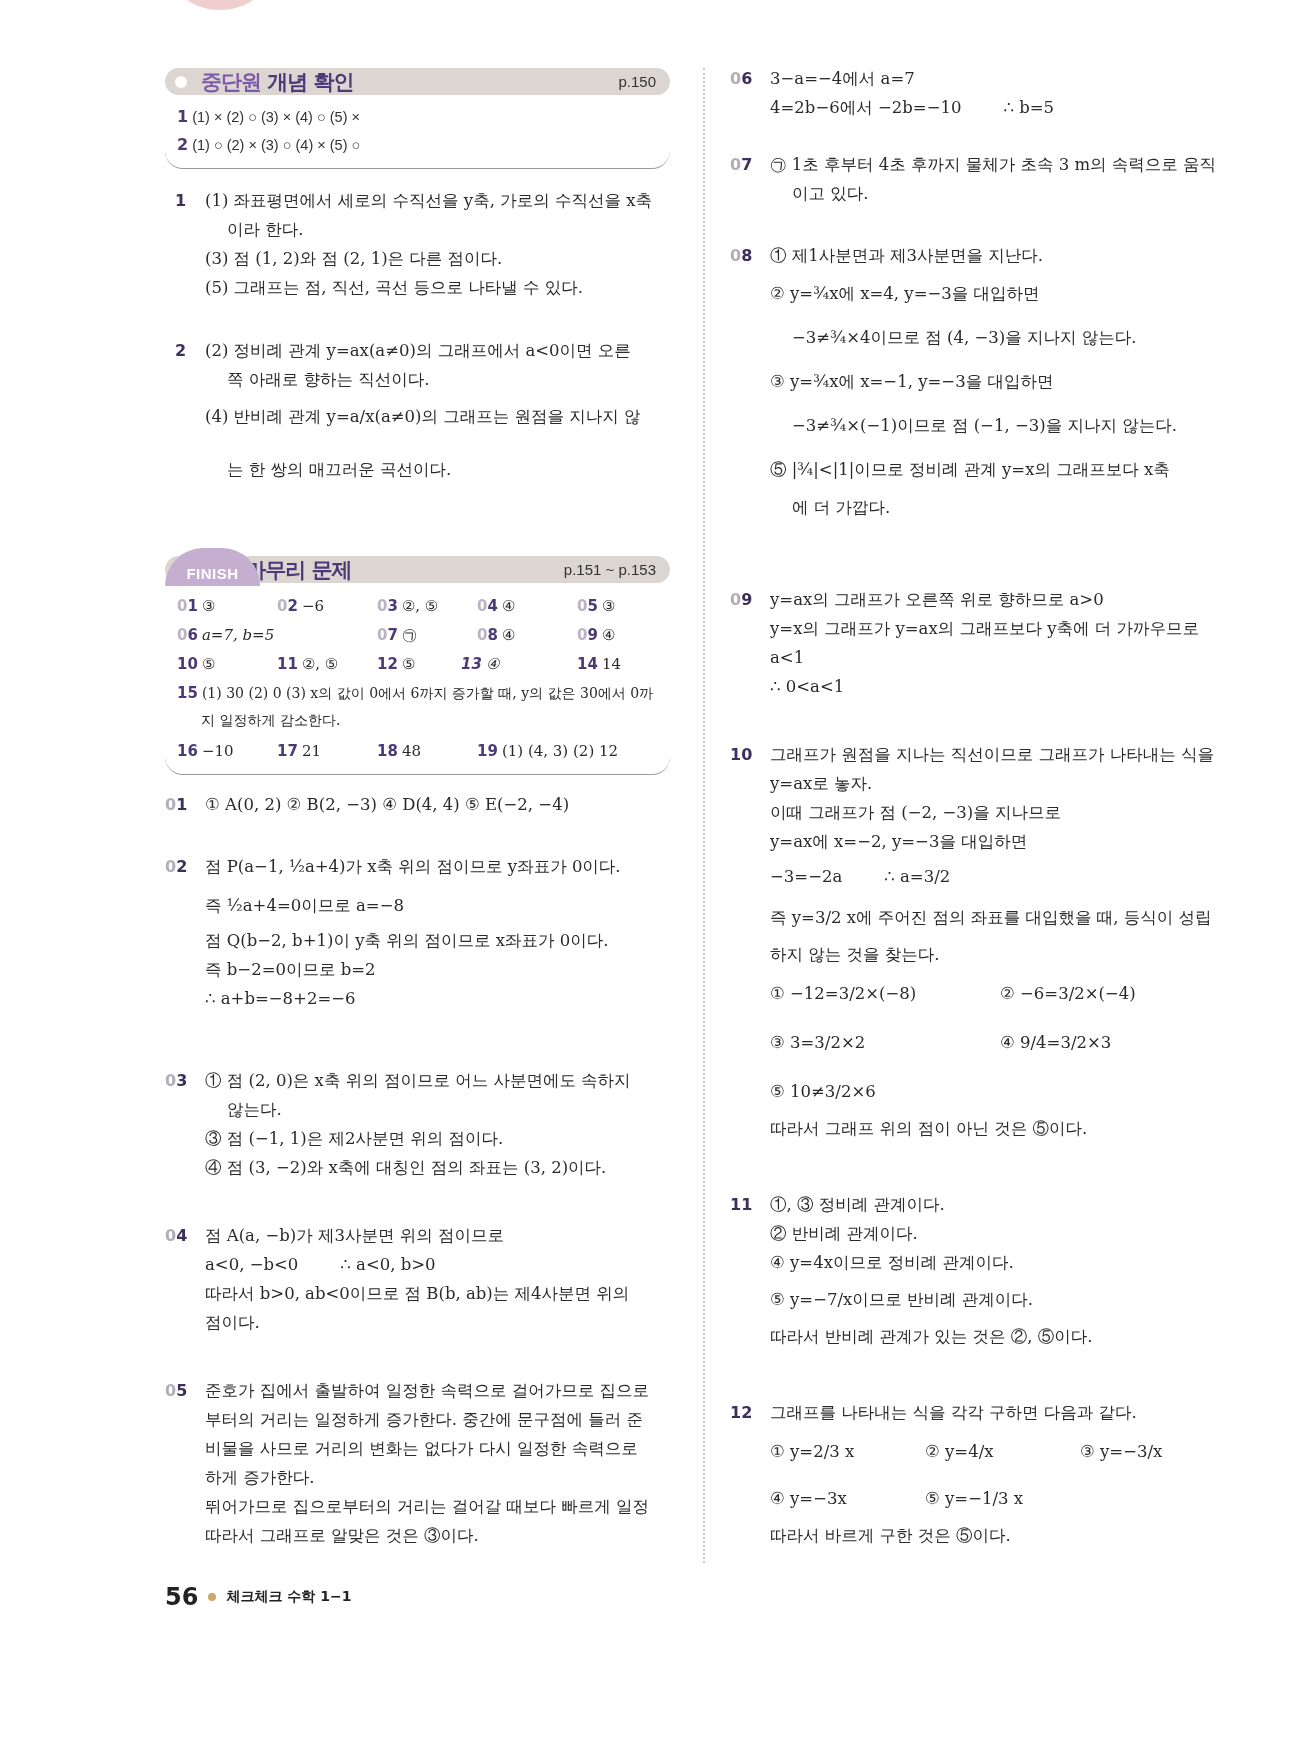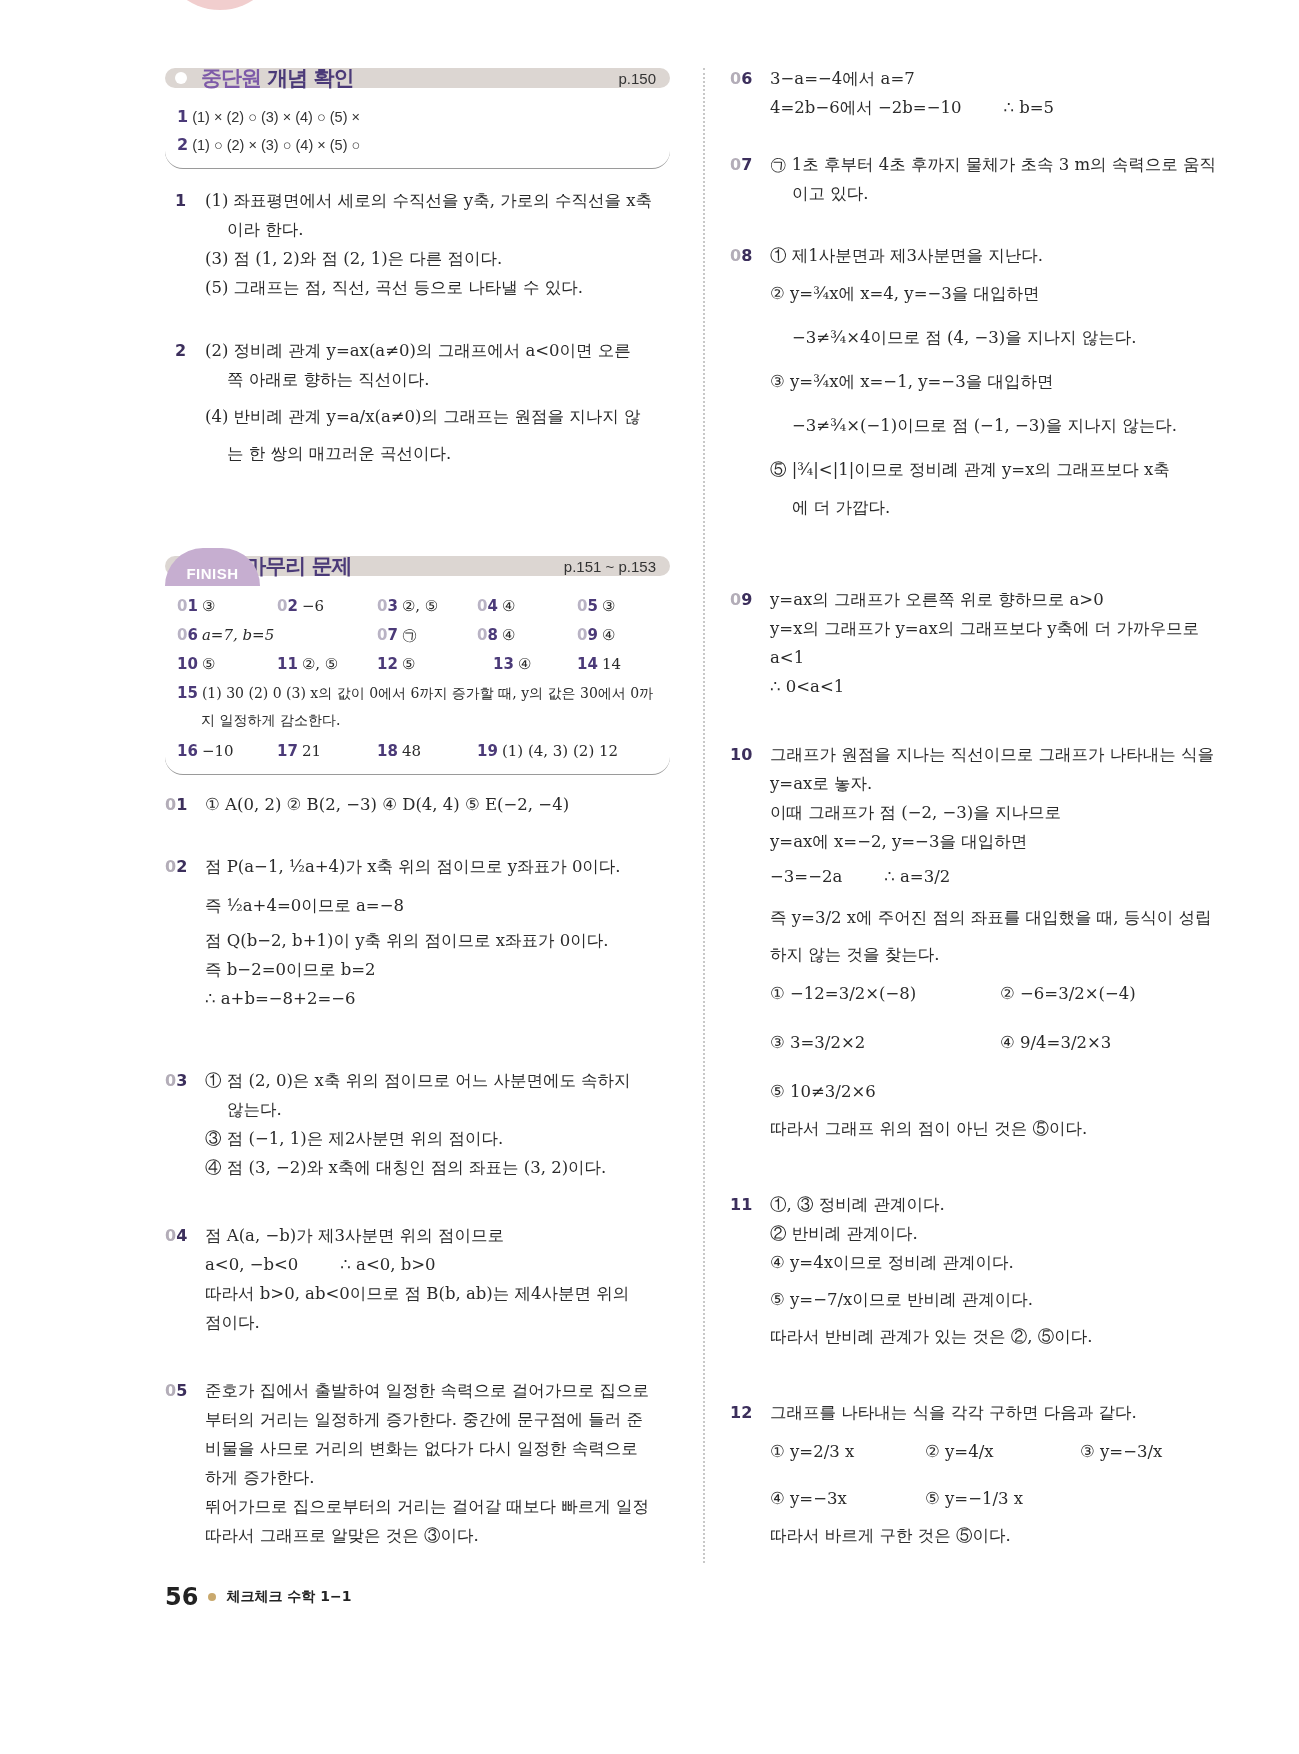--- a/index.html
+++ b/index.html
@@ -5,21 +5,21 @@
   html, body { margin:0; padding:0; background:#ffffff; }
   body { width:1299px; height:1754px; position:relative; overflow:hidden;
          font-family:"DejaVu Serif","Liberation Serif",serif; color:#2a2a2a; }
   .deco-circle { position:absolute; left:160px; top:-150px; width:120px; height:160px;
                  border-radius:0 0 60px 60px; background:#efc9c9; opacity:.9; }
   .col { position:absolute; top:0; }
   .col-left { left:165px; width:510px; }
   .col-right { left:730px; width:510px; }
   .divider { position:absolute; left:703px; top:68px; height:1495px; border-left:2px dotted #c8c8c8; }
 
-  .hdr { position:absolute; height:20px; border-radius:15px; background:#dcd6d2; display:flex; align-items:center; }
+  .hdr { position:absolute; height:27px; border-radius:15px; background:#dcd6d2; display:flex; align-items:center; }
   .hdr .dot { width:12px; height:12px; border-radius:50%; background:#fff; margin-left:10px; }
   .hdr .title { font-family:"DejaVu Sans","Liberation Sans",sans-serif; font-weight:900; font-size:21px; color:#4b3a78; margin-left:14px; letter-spacing:-1px; }
   .hdr .title .lt { color:#7d5aa8; }
   .hdr .page { margin-left:auto; margin-right:14px; font-family:"Liberation Sans",sans-serif; font-size:15px; color:#333; }
   .finish-tab { position:absolute; left:0; top:-8px; width:95px; height:38px; background:#c6aed0; border-radius:45px 45px 0 0; display:flex; align-items:flex-end; justify-content:center; }
   .finish-tab span { font-family:"Liberation Sans",sans-serif; font-weight:bold; font-size:15px; color:#fff; padding-bottom:4px; letter-spacing:.5px; }
 
   .box { position:absolute; border-bottom:1.5px solid #9a9a9a; border-radius:0 0 18px 18px; }
   .ans-line { position:absolute; font-family:"Liberation Sans",sans-serif; font-size:14.5px; color:#333; white-space:nowrap; }
   .ans-line b { font-family:"DejaVu Sans",sans-serif; font-weight:900; color:#4b3a78; font-size:16px; }
@@ -66,21 +66,21 @@
       <div class="line">(3) 점 (1, 2)와 점 (2, 1)은 다른 점이다.</div>
       <div class="line">(5) 그래프는 점, 직선, 곡선 등으로 나타낼 수 있다.</div>
     </div>
   </div>
   <div class="q" style="left:10px;top:336px;width:500px;">
     <span class="num">2</span>
     <div class="body" style="left:30px;">
       <div class="line">(2) 정비례 관계 y=ax(a≠0)의 그래프에서 a&lt;0이면 오른</div>
       <div class="line ind">쪽 아래로 향하는 직선이다.</div>
       <div class="line" style="margin-top:8px;">(4) 반비례 관계 y=a/x(a≠0)의 그래프는 원점을 지나지 않</div>
-      <div class="line ind" style="margin-top:8px;">는 한 쌍의 매끄러운 곡선이다.</div>
+      <div class="line ind" style="margin-top:24px;">는 한 쌍의 매끄러운 곡선이다.</div>
     </div>
   </div>
 
   <div class="hdr" style="left:0;top:556px;width:505px;">
     <div class="finish-tab">
         <span>FINISH</span>
       </div>
     <span class="title" style="text-align:right;"><span class="lt">중단원</span><span> 마무리 문제</span></span>
     <span class="page">p.151 ~ p.153</span>
   </div>
@@ -93,21 +93,21 @@
   <div class="grid-item" style="left:412px;top:597px;"><b><span class="g">0</span><span>5</span></b><span>③</span></div>
 
   <div class="grid-item" style="left:12px;top:626px;"><b><span class="g">0</span><span>6</span></b><i>a=7, b=5</i></div>
   <div class="grid-item" style="left:212px;top:626px;"><b><span class="g">0</span><span>7</span></b><span>㉠</span></div>
   <div class="grid-item" style="left:312px;top:626px;"><b><span class="g">0</span><span>8</span></b><span>④</span></div>
   <div class="grid-item" style="left:412px;top:626px;"><b><span class="g">0</span><span>9</span></b><span>④</span></div>
 
   <div class="grid-item" style="left:12px;top:655px;"><b>10</b><span>⑤</span></div>
   <div class="grid-item" style="left:112px;top:655px;"><b>11</b><span>②, ⑤</span></div>
   <div class="grid-item" style="left:212px;top:655px;"><b>12</b><span>⑤</span></div>
-  <div class="grid-item" style="left:328px;top:655px;"><b>13</b><span>④</span></div>
+  <div class="grid-item" style="left:296px;top:655px;font-style:italic;"><b>13</b><span>④</span></div>
   <div class="grid-item" style="left:412px;top:655px;"><b>14</b><span>14</span></div>
 
   <div class="grid-item" style="left:12px;top:684px;font-size:14px;"><b>15</b><span>(1) 30  (2) 0  (3) x의 값이 0에서 6까지 증가할 때, y의 값은 30에서 0까</span></div>
   <div class="grid-item" style="left:36px;top:712px;font-size:14px;"><span>지 일정하게 감소한다.</span></div>
 
   <div class="grid-item" style="left:12px;top:742px;"><b>16</b><span>−10</span></div>
   <div class="grid-item" style="left:112px;top:742px;"><b>17</b><span>21</span></div>
   <div class="grid-item" style="left:212px;top:742px;"><b>18</b><span>48</span></div>
   <div class="grid-item" style="left:312px;top:742px;"><b>19</b><span>(1) (4, 3)  (2) 12</span></div>
 

